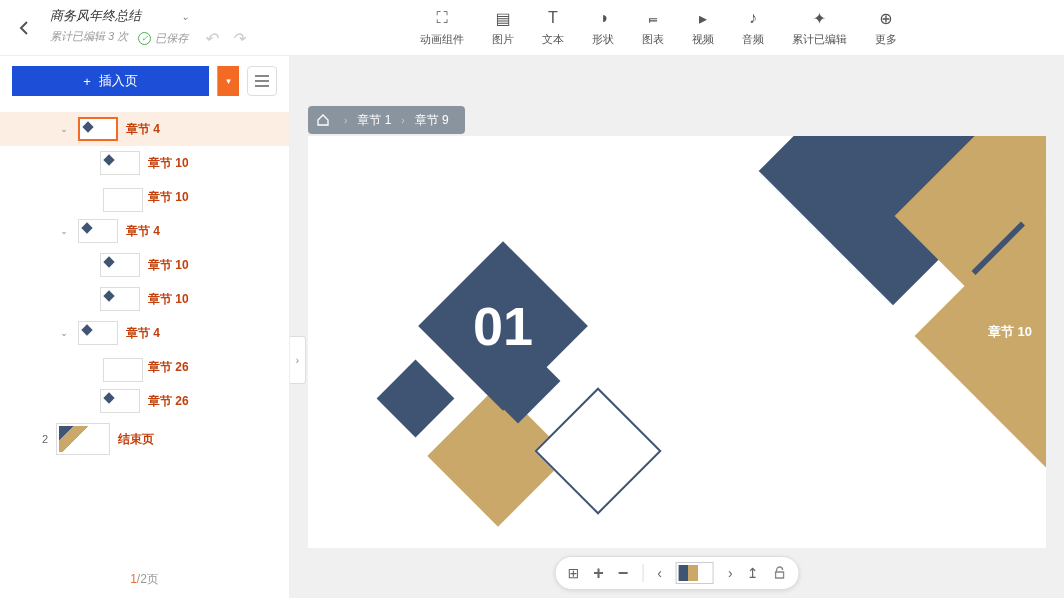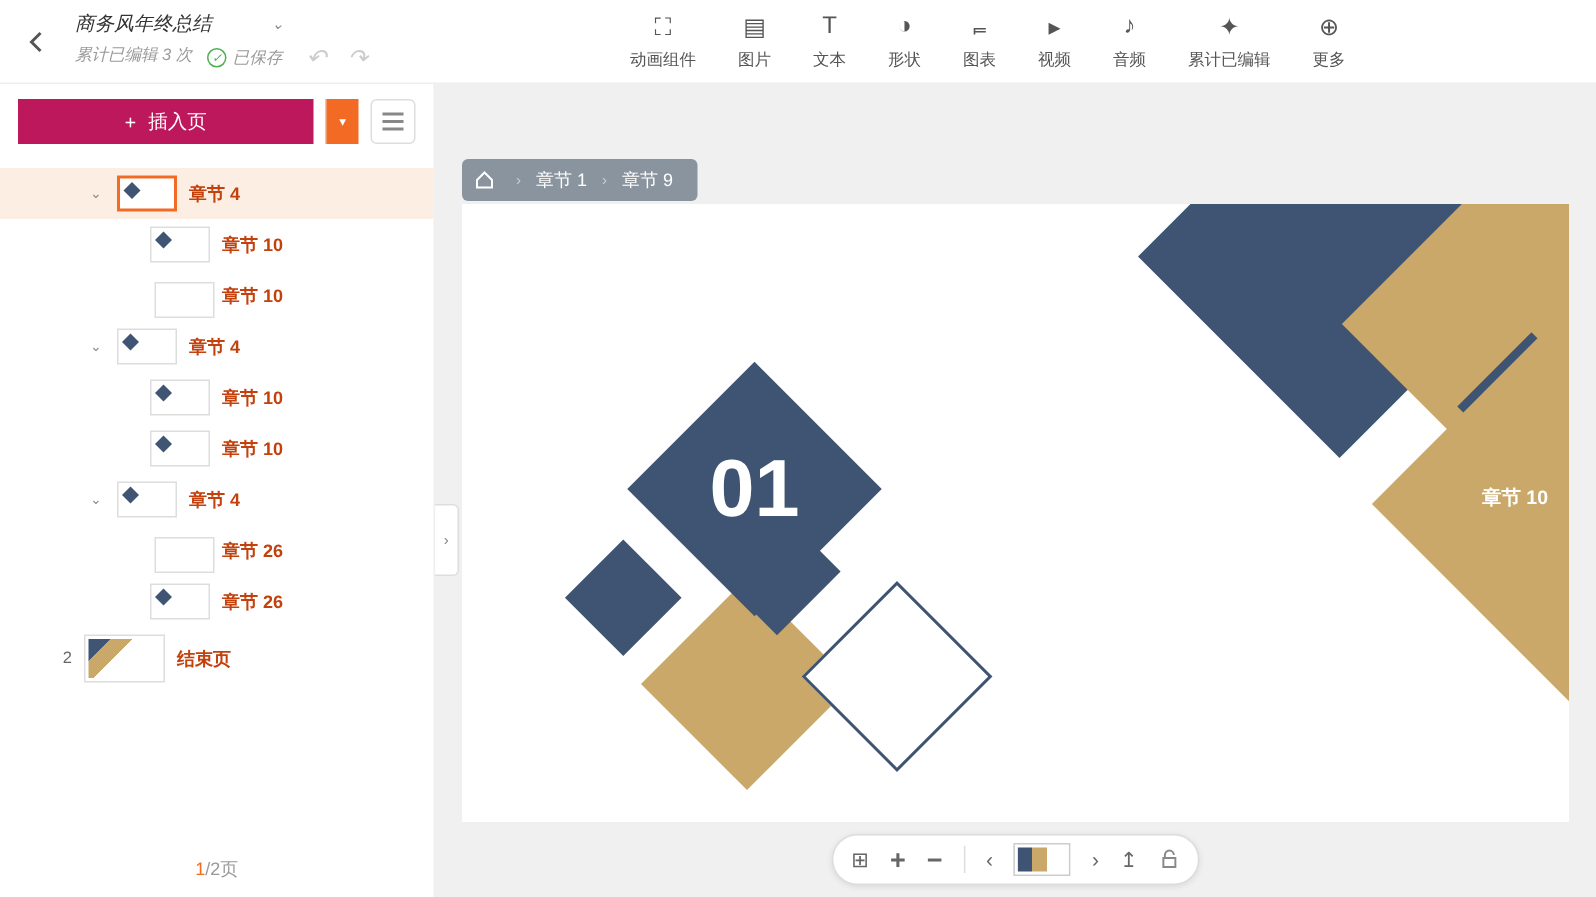--- a/index.html
+++ b/index.html
@@ -16,21 +16,21 @@
 .undoredo { display: flex; gap: 14px; margin-left: 6px; color: #ccc; font-size: 16px; }
 
 .tools { display: flex; flex: 1; justify-content: flex-start; padding-left: 130px; gap: 28px; }
 .tool { display: flex; flex-direction: column; align-items: center; gap: 4px; cursor: pointer; }
 .tool .ic { width: 20px; height: 20px; display: flex; align-items: center; justify-content: center; color: #555; font-size: 16px; }
 .tool .lb { font-size: 11px; color: #555; }
 
 .main { display: flex; height: 542px; }
 .sidebar { width: 290px; background: #fff; border-right: 1px solid #eee; display: flex; flex-direction: column; }
 .sb-top { padding: 10px 12px; display: flex; gap: 8px; align-items: center; }
-.insert-btn { flex: 1; background: #be185d; color: #fff; border: none; height: 30px; font-size: 13px; cursor: pointer; display: flex; align-items: center; justify-content: center; gap: 8px; text-align: right; }
+.insert-btn { flex: 1; background: #1d4ed8; color: #fff; border: none; height: 30px; font-size: 13px; cursor: pointer; display: flex; align-items: center; justify-content: center; gap: 8px; text-align: right; }
 .insert-btn::before { content: "+"; }
 .insert-dd { width: 22px; height: 30px; background: #f36a24; border-left: 1px solid rgba(255,255,255,0.3); color: #fff; display: flex; align-items: center; justify-content: center; font-size: 9px; cursor: pointer; }
 .hamburger { width: 30px; height: 30px; border: 1px solid #ddd; border-radius: 4px; display: flex; flex-direction: column; align-items: center; justify-content: center; gap: 3px; cursor: pointer; }
 .hamburger span { width: 14px; height: 2px; background: #888; }
 
 .tree { flex: 1; overflow: auto; padding: 6px 0; }
 .node { display: flex; align-items: center; padding: 5px 8px 5px 0; gap: 8px; cursor: pointer; }
 .node.sel { background: #fdeee3; }
 .node .chev { width: 12px; font-size: 9px; color: #888; text-align: center; }
 .node.lvl0 { padding-left: 58px; }

